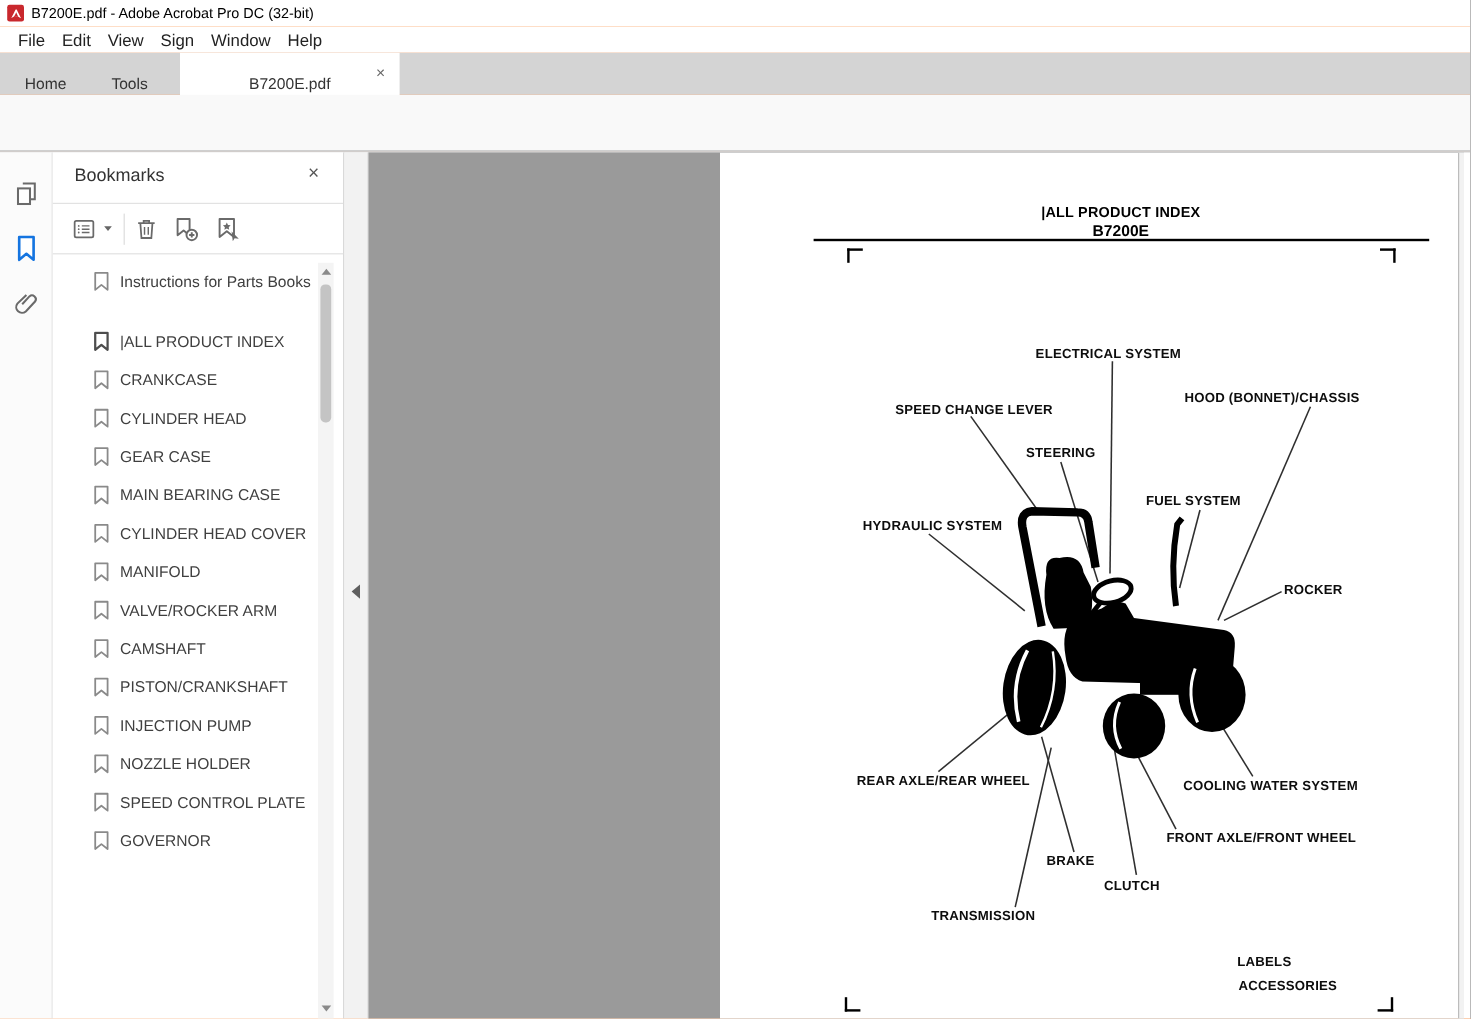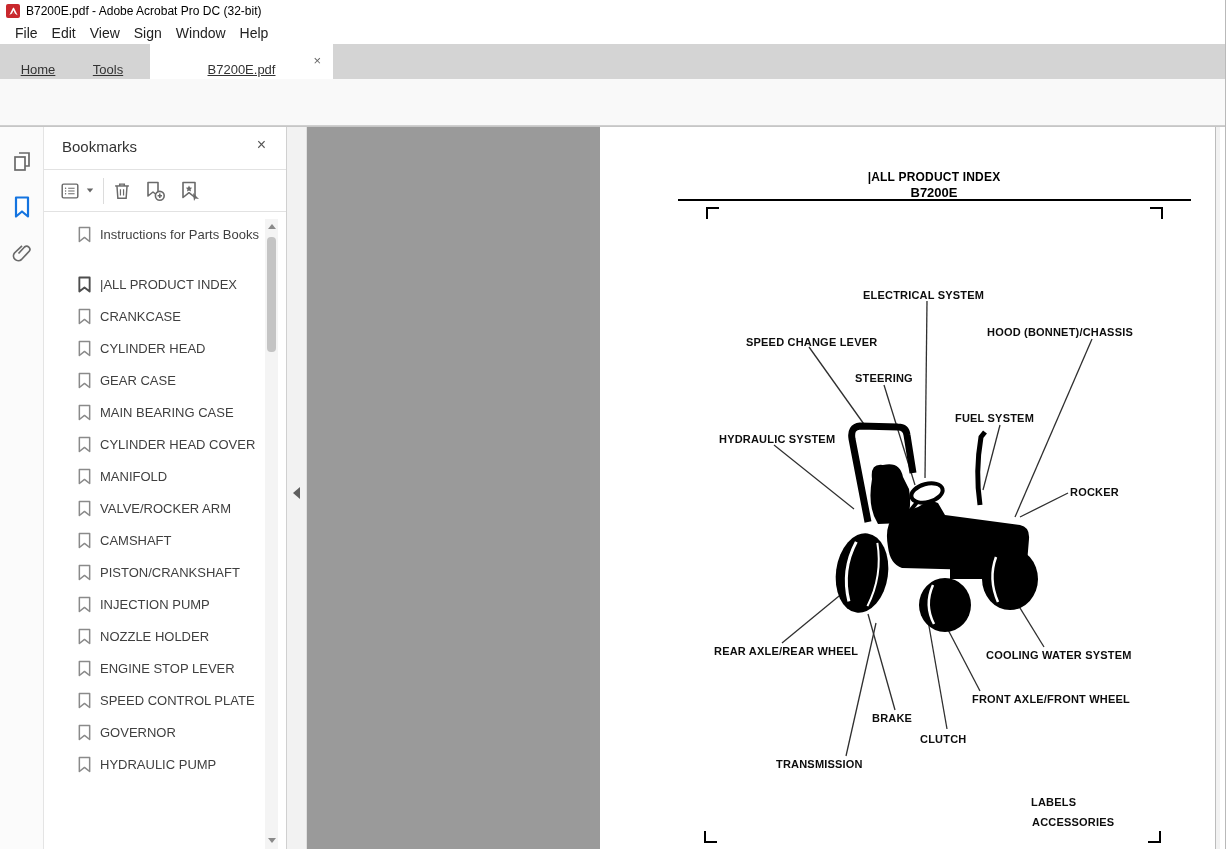--- a/index.html
+++ b/index.html
@@ -11,21 +11,21 @@
   .app-icon { position:absolute; left:6px; top:4px; width:14px; height:14px; background:#c9282d; border-radius:2px; }
   .app-icon svg { position:absolute; left:1.5px; top:1.5px; }
   .title-text { position:absolute; left:26px; top:4px; font-size:12px; color:#000; }
 
   
   .menubar { position:absolute; left:0; top:22px; width:100%; height:22px; background:#fff; display:flex; align-items:center; padding-left:8px; }
   .menu-item { font-size:14px; color:#222; padding:3px 7px; cursor:default; }
 
   
   .tabbar { position:absolute; left:0; top:44px; width:100%; height:35px; background:#d4d4d4; }
-  .tab { position:absolute; top:0; height:51px; display:flex; align-items:center; justify-content:center; font-size:13px; color:#333;text-decoration:underline; }
+  .tab { position:absolute; top:0; height:51px; display:flex; align-items:center; justify-content:center; font-size:13px; color:#333; }
   .tab-home { left:12px; width:52px; }
   .tab-tools { left:84px; width:48px; }
   .tab-doc { left:150px; width:183px; background:#fff; color:#333; }
   .tab-doc .close { position:absolute; right:12px; top:10px; font-size:13px; color:#666; line-height:14px; }
 
   
   .toolbar { position:absolute; left:0; top:79px; width:100%; height:47px; background:#f9f9f9; border-bottom:1px solid #cfcfcf; }
   .tbtn { position:absolute; top:91px; width:24px; height:24px; display:flex; align-items:center; justify-content:center; }
   .tb-divider { position:absolute; top:88px; width:1px; height:28px; background:#d8d8d8; }
   .page-input { position:absolute; left:502px; top:92px; width:30px; height:20px; border:none; border-bottom:1px solid #9a9a9a; background:transparent; text-align:center; font-size:12px; color:#333; font-family:"Liberation Sans",sans-serif; }
@@ -417,45 +417,29 @@
               </svg>
             </span>
           <span class="bm-label">NOZZLE HOLDER</span>
         </li>
         <li class="bm-item">
           <span class="bm-icon">
               <svg class="icon" width="15" height="17" viewBox="0 0 16 18" fill="none" stroke="#8a8a8a" stroke-width="1.6">
                 <path d="M2.5 1.5 h11 v15 l-5.5 -4.4 l-5.5 4.4 Z" stroke-linejoin="round"></path>
               </svg>
             </span>
-          <span class="bm-label">ENGINE STOP LEVER</span>
-        </li>
-        <li class="bm-item">
-          <span class="bm-icon">
-              <svg class="icon" width="15" height="17" viewBox="0 0 16 18" fill="none" stroke="#8a8a8a" stroke-width="1.6">
-                <path d="M2.5 1.5 h11 v15 l-5.5 -4.4 l-5.5 4.4 Z" stroke-linejoin="round"></path>
-              </svg>
-            </span>
           <span class="bm-label">SPEED CONTROL PLATE</span>
         </li>
         <li class="bm-item">
           <span class="bm-icon">
               <svg class="icon" width="15" height="17" viewBox="0 0 16 18" fill="none" stroke="#8a8a8a" stroke-width="1.6">
                 <path d="M2.5 1.5 h11 v15 l-5.5 -4.4 l-5.5 4.4 Z" stroke-linejoin="round"></path>
               </svg>
             </span>
           <span class="bm-label">GOVERNOR</span>
-        </li>
-        <li class="bm-item">
-          <span class="bm-icon">
-              <svg class="icon" width="15" height="17" viewBox="0 0 16 18" fill="none" stroke="#8a8a8a" stroke-width="1.6">
-                <path d="M2.5 1.5 h11 v15 l-5.5 -4.4 l-5.5 4.4 Z" stroke-linejoin="round"></path>
-              </svg>
-            </span>
-          <span class="bm-label">HYDRAULIC PUMP</span>
         </li>
         <li class="bm-item">
           
         </li>
       </ul>
 
       <div class="bm-scrollbar">
         <div class="sb-arrow-up">
             <span class="tri-up"></span>
           </div>

